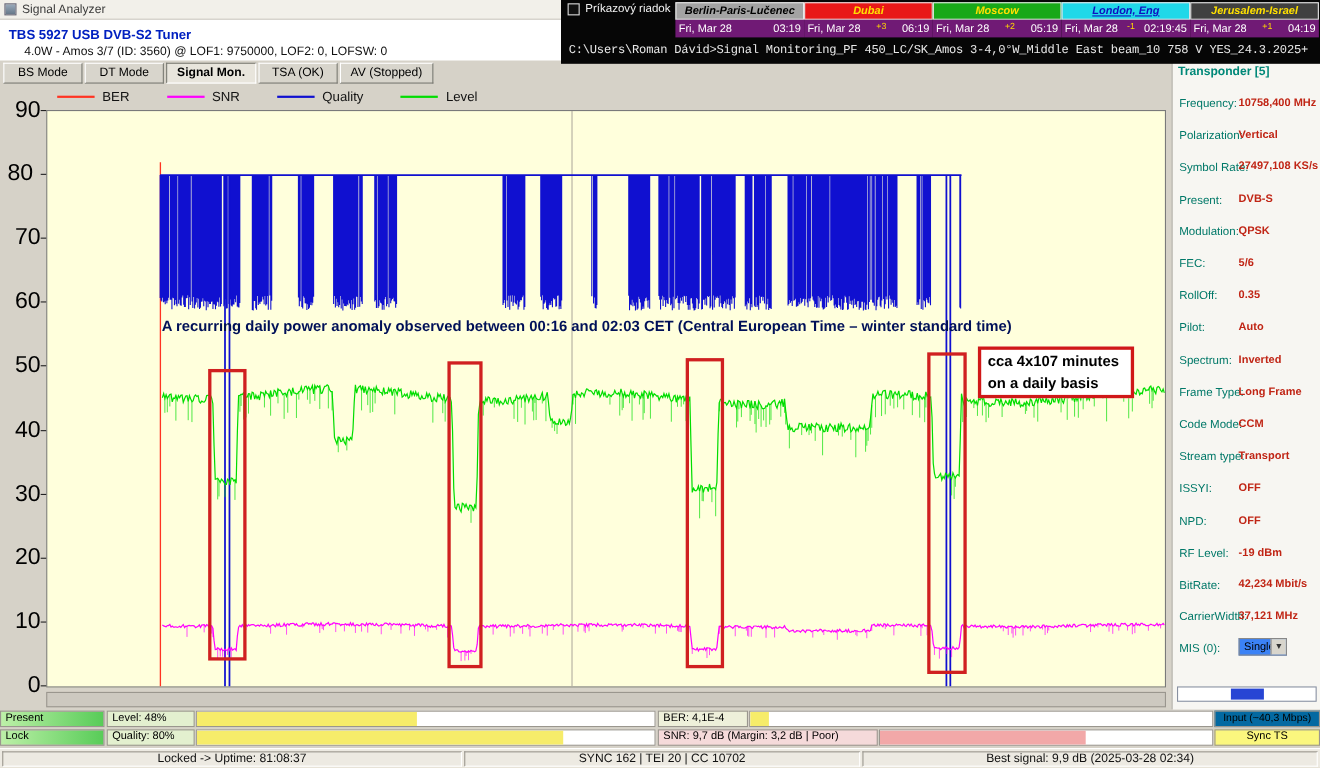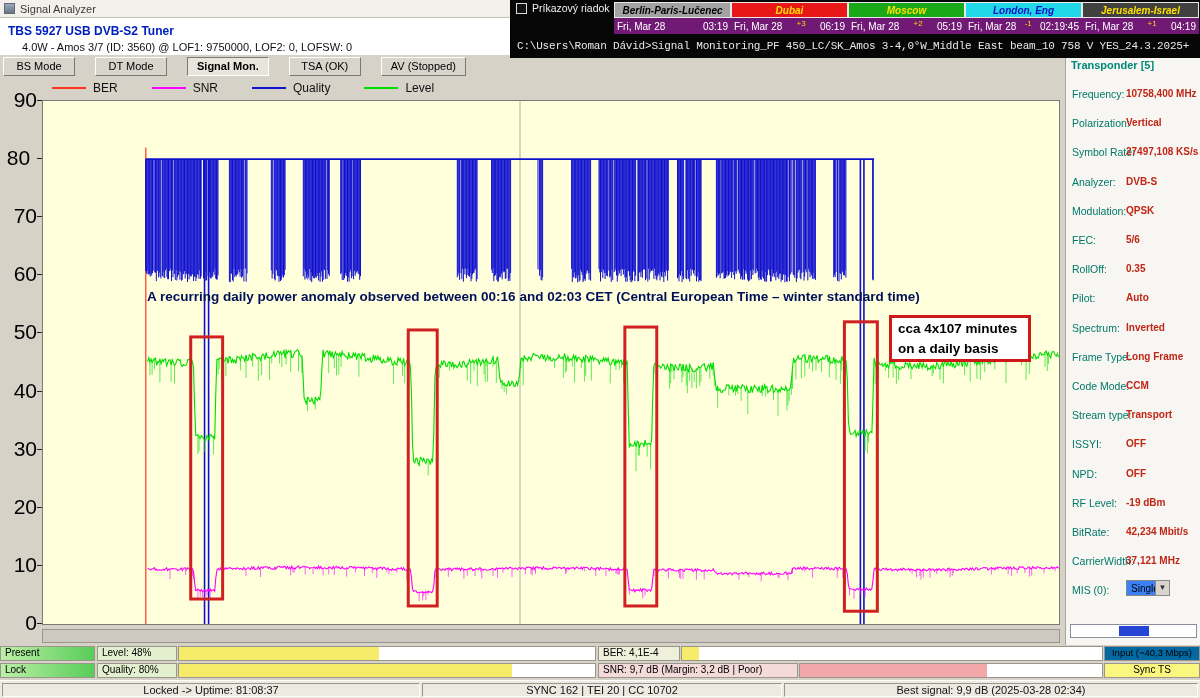--- a/index.html
+++ b/index.html
@@ -6,21 +6,21 @@
 html,body{width:1200px;height:698px}
 body{position:relative;background:#d6d2c8;font-family:"Liberation Sans",sans-serif;overflow:hidden}
 
 
 #titlebar{position:absolute;left:0;top:0;width:1200px;height:18px;background:#f2f0ea;border-bottom:1px solid #c6c2ba;display:flex;align-items:center;padding-left:4px;gap:5px}
 #titlebar .ticon{width:11px;height:11px;border:1px solid #667;background:linear-gradient(#9ab,#678)}
 #titlebar span{font-size:11px;color:#3a3a3a}
 #header{position:absolute;left:0;top:18px;width:1200px;height:37px;background:#ffffff}
 #tuner-name{position:absolute;left:8px;top:6px;font-size:12px;font-weight:bold;color:#0020c0}
 #tuner-detail{position:absolute;left:22px;top:23px;font-size:11px;color:#101010}
-#tabbar{position:absolute;left:3px;top:57px;height:20px;display:flex;gap:20px}
+#tabbar{position:absolute;left:3px;top:57px;height:20px;display:flex;gap:2px}
 .tab{height:19px;padding:2px 9px;font-size:11px;background:#d8d5cc;border:1px solid;border-color:#ffffff #7a7a72 #7a7a72 #ffffff;color:#000;min-width:72px;text-align:center;white-space:nowrap}
 .tab.active{border-color:#7a7a72 #ffffff #ffffff #7a7a72;background:#e8e5dc;font-weight:bold}
 
 
 #chart-region{position:absolute;left:0;top:78px;width:1064px;height:566px;background:#d6d2c8}
 #legend{position:absolute;left:52px;top:2px;height:16px;display:flex;align-items:center;gap:34px}
 .lg-item{display:flex;align-items:center;gap:7px}
 .lg-line{width:34px;height:2px}
 .lg-label{font-size:12px;color:#111}
 #plot{position:absolute;left:42px;top:22px;width:1018px;height:525px;background:#ffffdc;border:1px solid #7a7a7a}
@@ -173,21 +173,21 @@
       </div>
       <div class="prow" style="top: 53.2px;">
         <span class="plabel">Polarization:</span>
         <span class="pvalue">Vertical</span>
       </div>
       <div class="prow" style="top: 82.4px;">
         <span class="plabel">Symbol Rate:</span>
         <span class="pvalue">27497,108 KS/s</span>
       </div>
       <div class="prow" style="top: 111.6px;">
-        <span class="plabel">Analyzer:</span>
+        <span class="plabel">Present:</span>
         <span class="pvalue">DVB-S</span>
       </div>
       <div class="prow" style="top: 140.8px;">
         <span class="plabel">Modulation:</span>
         <span class="pvalue">QPSK</span>
       </div>
       <div class="prow" style="top: 170px;">
         <span class="plabel">FEC:</span>
         <span class="pvalue">5/6</span>
       </div>
@@ -272,21 +272,21 @@
       </div>
       <div class="clock">
         <div class="clock-head" style="background: rgb(24, 168, 24); color: rgb(255, 224, 0);">Moscow</div>
         <div class="clock-time">
           <span>Fri, Mar 28</span>
           <span class="off">+2</span>
           <span>05:19</span>
         </div>
       </div>
       <div class="clock">
-        <div class="clock-head" style="background: rgb(32, 216, 232); color: rgb(16, 16, 192);">London, Eng</div>
+        <div class="clock-head" style="background: rgb(32, 216, 232); color: rgb(16, 16, 192); text-decoration: underline;">London, Eng</div>
         <div class="clock-time">
           <span>Fri, Mar 28</span>
           <span class="off">-1</span>
           <span>02:19:45</span>
         </div>
       </div>
       <div class="clock">
         <div class="clock-head" style="background: #404040; color: rgb(255, 224, 0);">Jerusalem-Israel</div>
         <div class="clock-time">
           <span>Fri, Mar 28</span>

